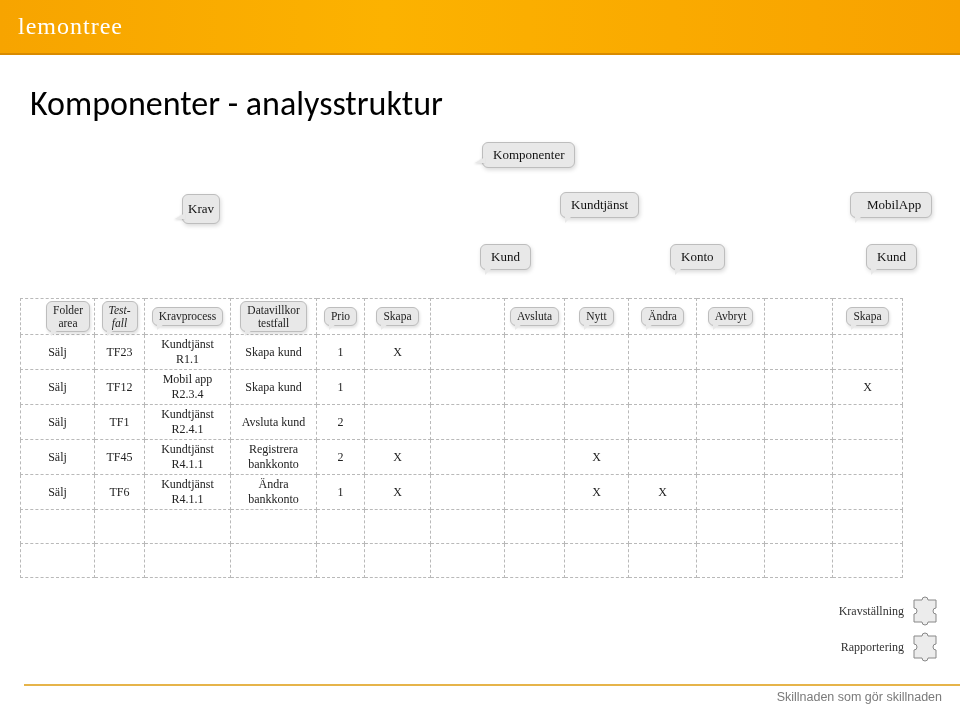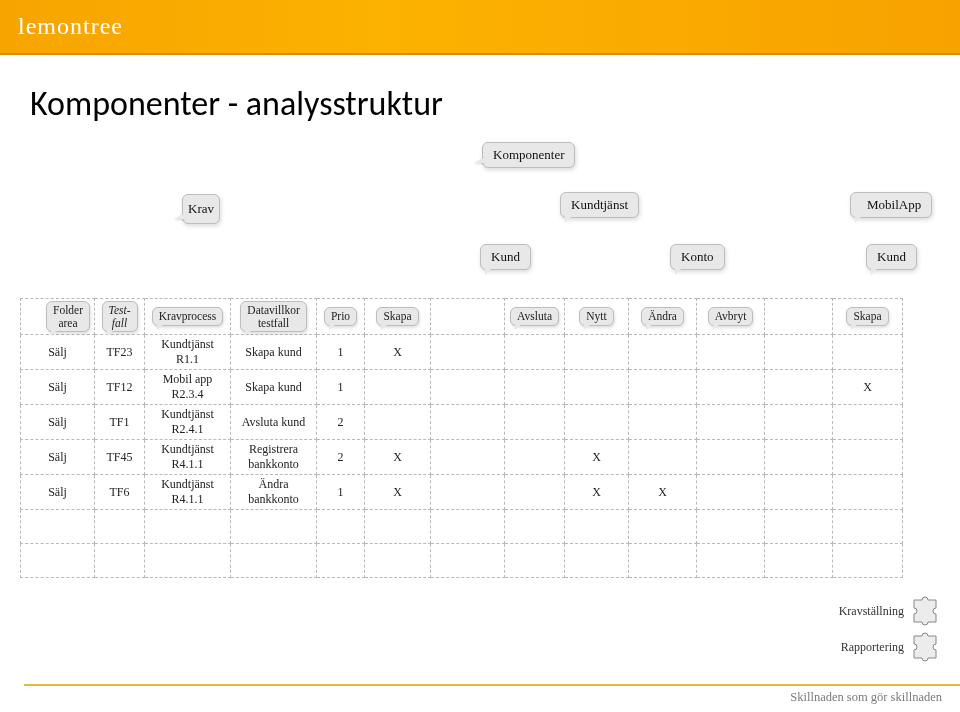--- a/index.html
+++ b/index.html
@@ -141,21 +141,21 @@
   }
   .footer {
     position: absolute;
     left: 0; right: 0; bottom: 0;
     height: 28px;
     border-top: 2px solid #e6b44a;
     text-align: right;
     padding: 4px 18px 16px 0;
     font-size: 12.5px;
     color: #7a7a7a;
-    font-family: Liberation Serif, serif;
+    font-family: Liberation Sans, sans-serif;
     margin-left: 24px;
   }
 </style>
 </head>
 <body>
 
 <div class="topbar">
   <div class="logo">lemontree</div>
 </div>
 

